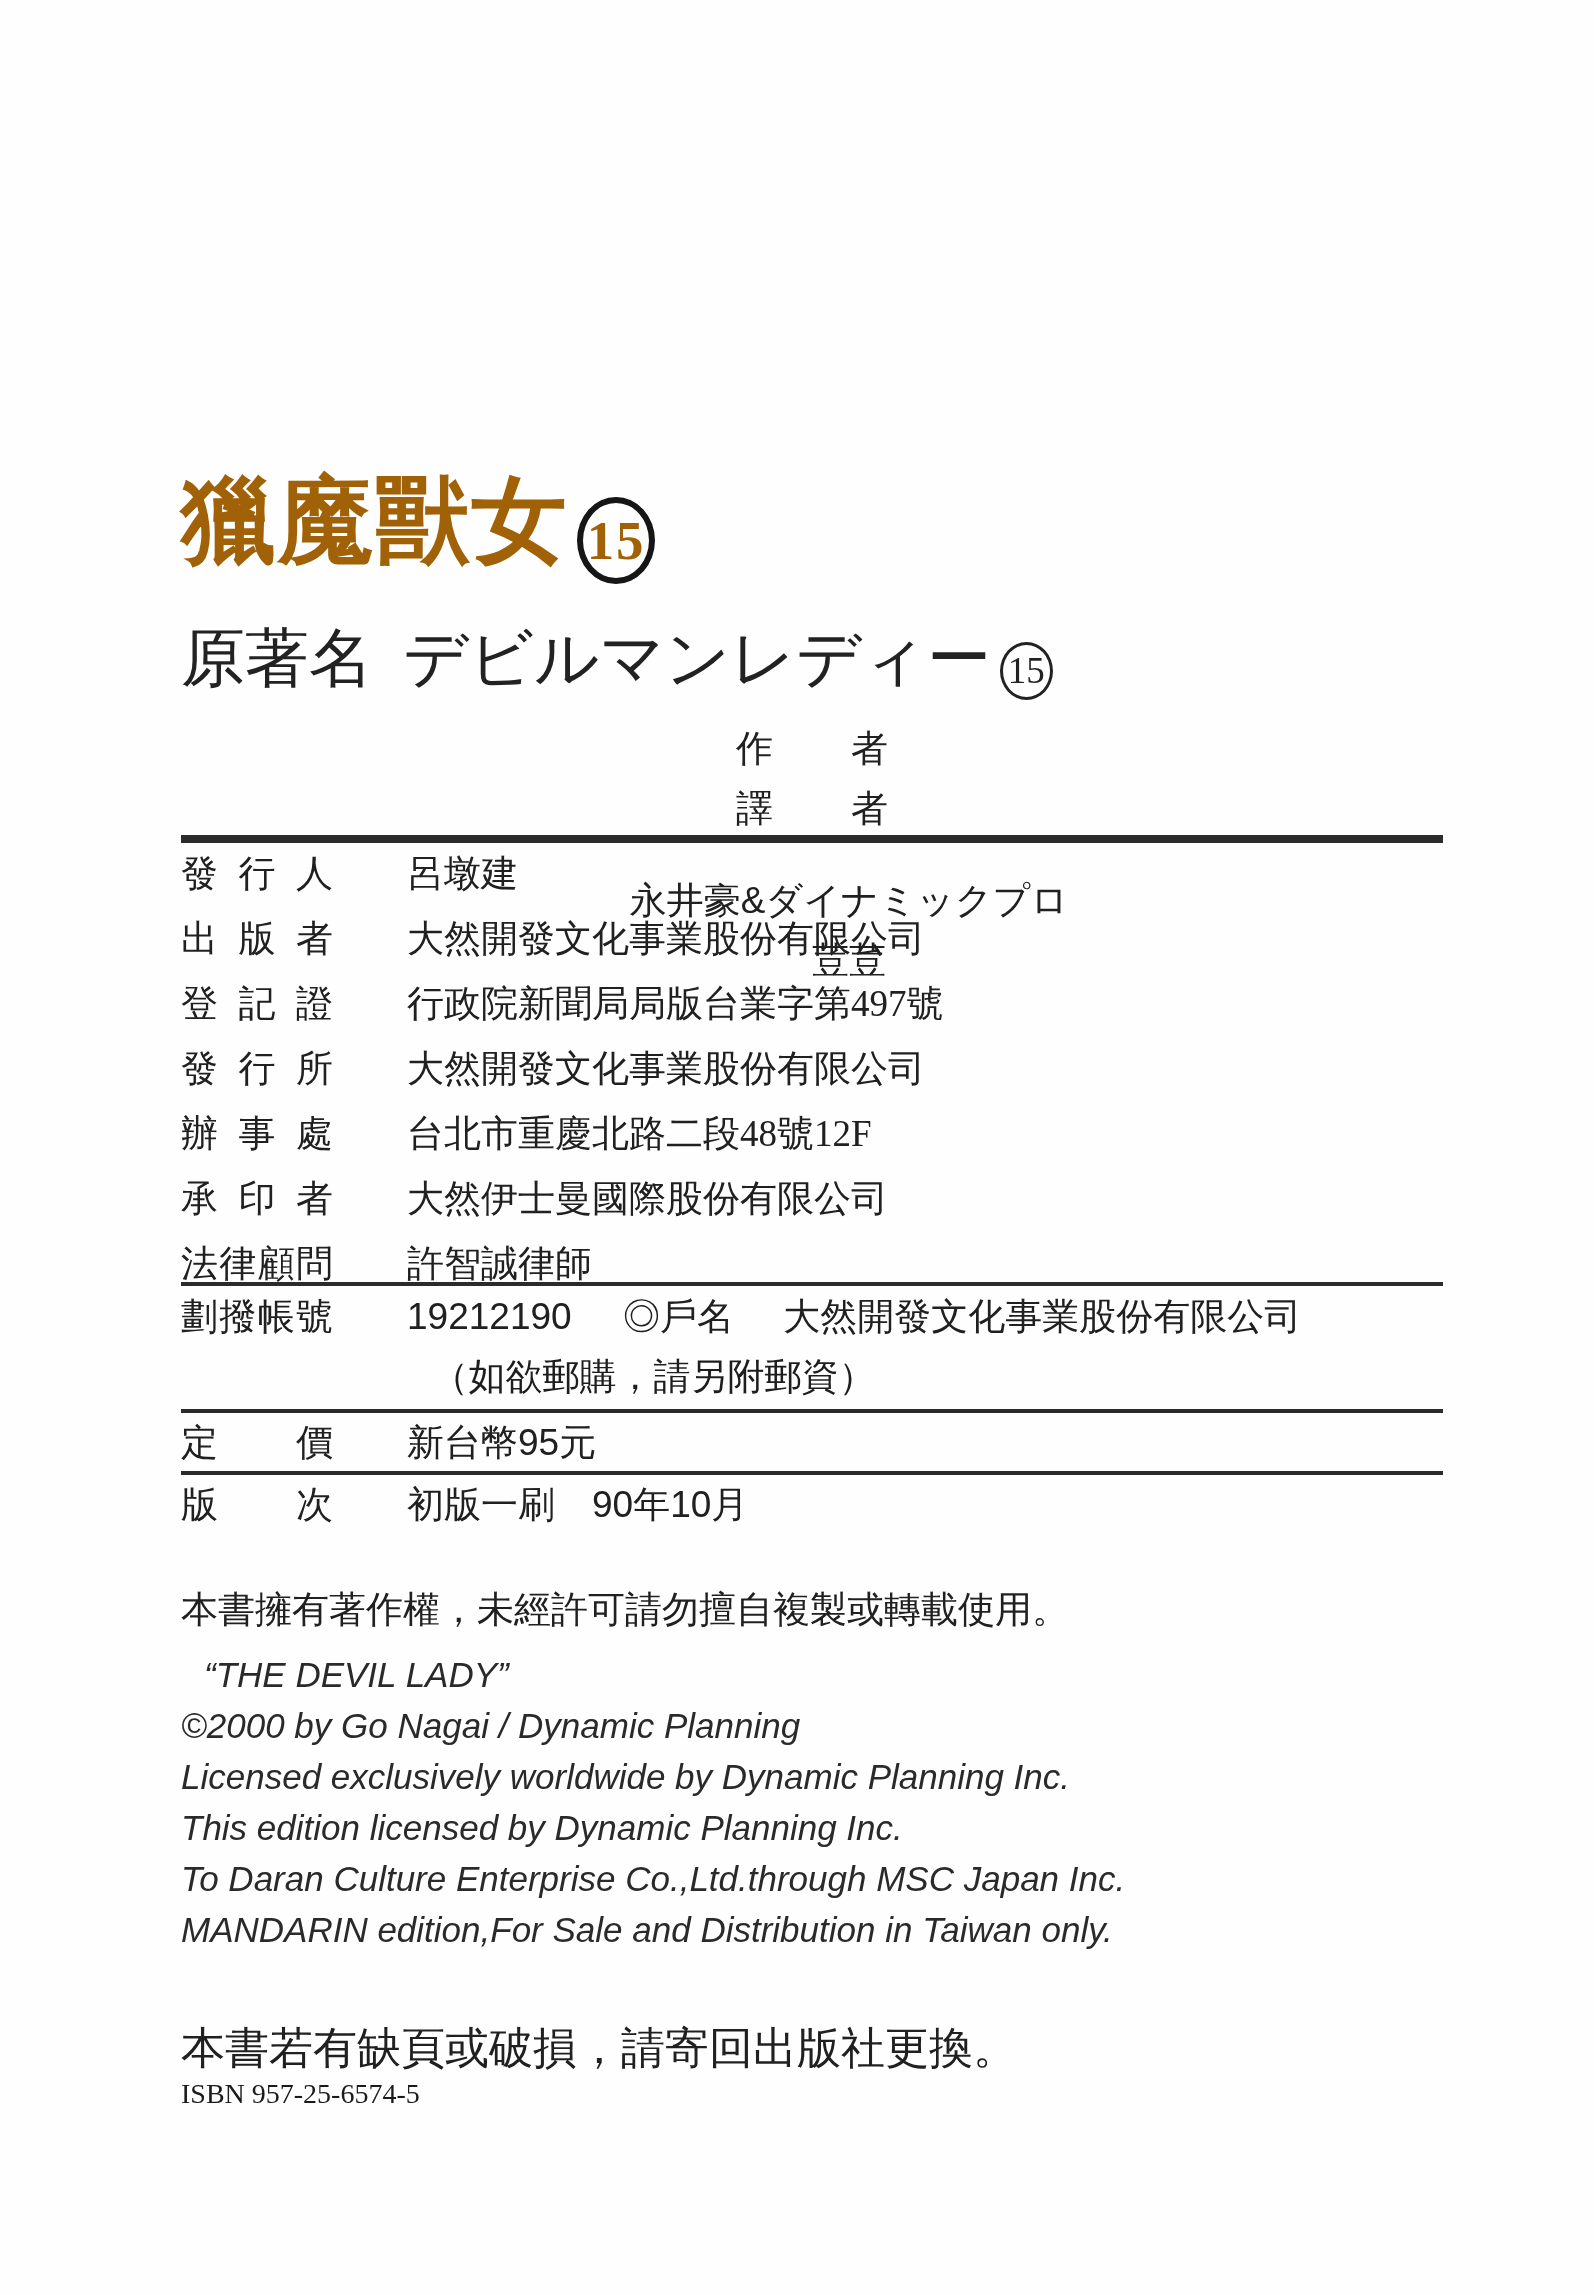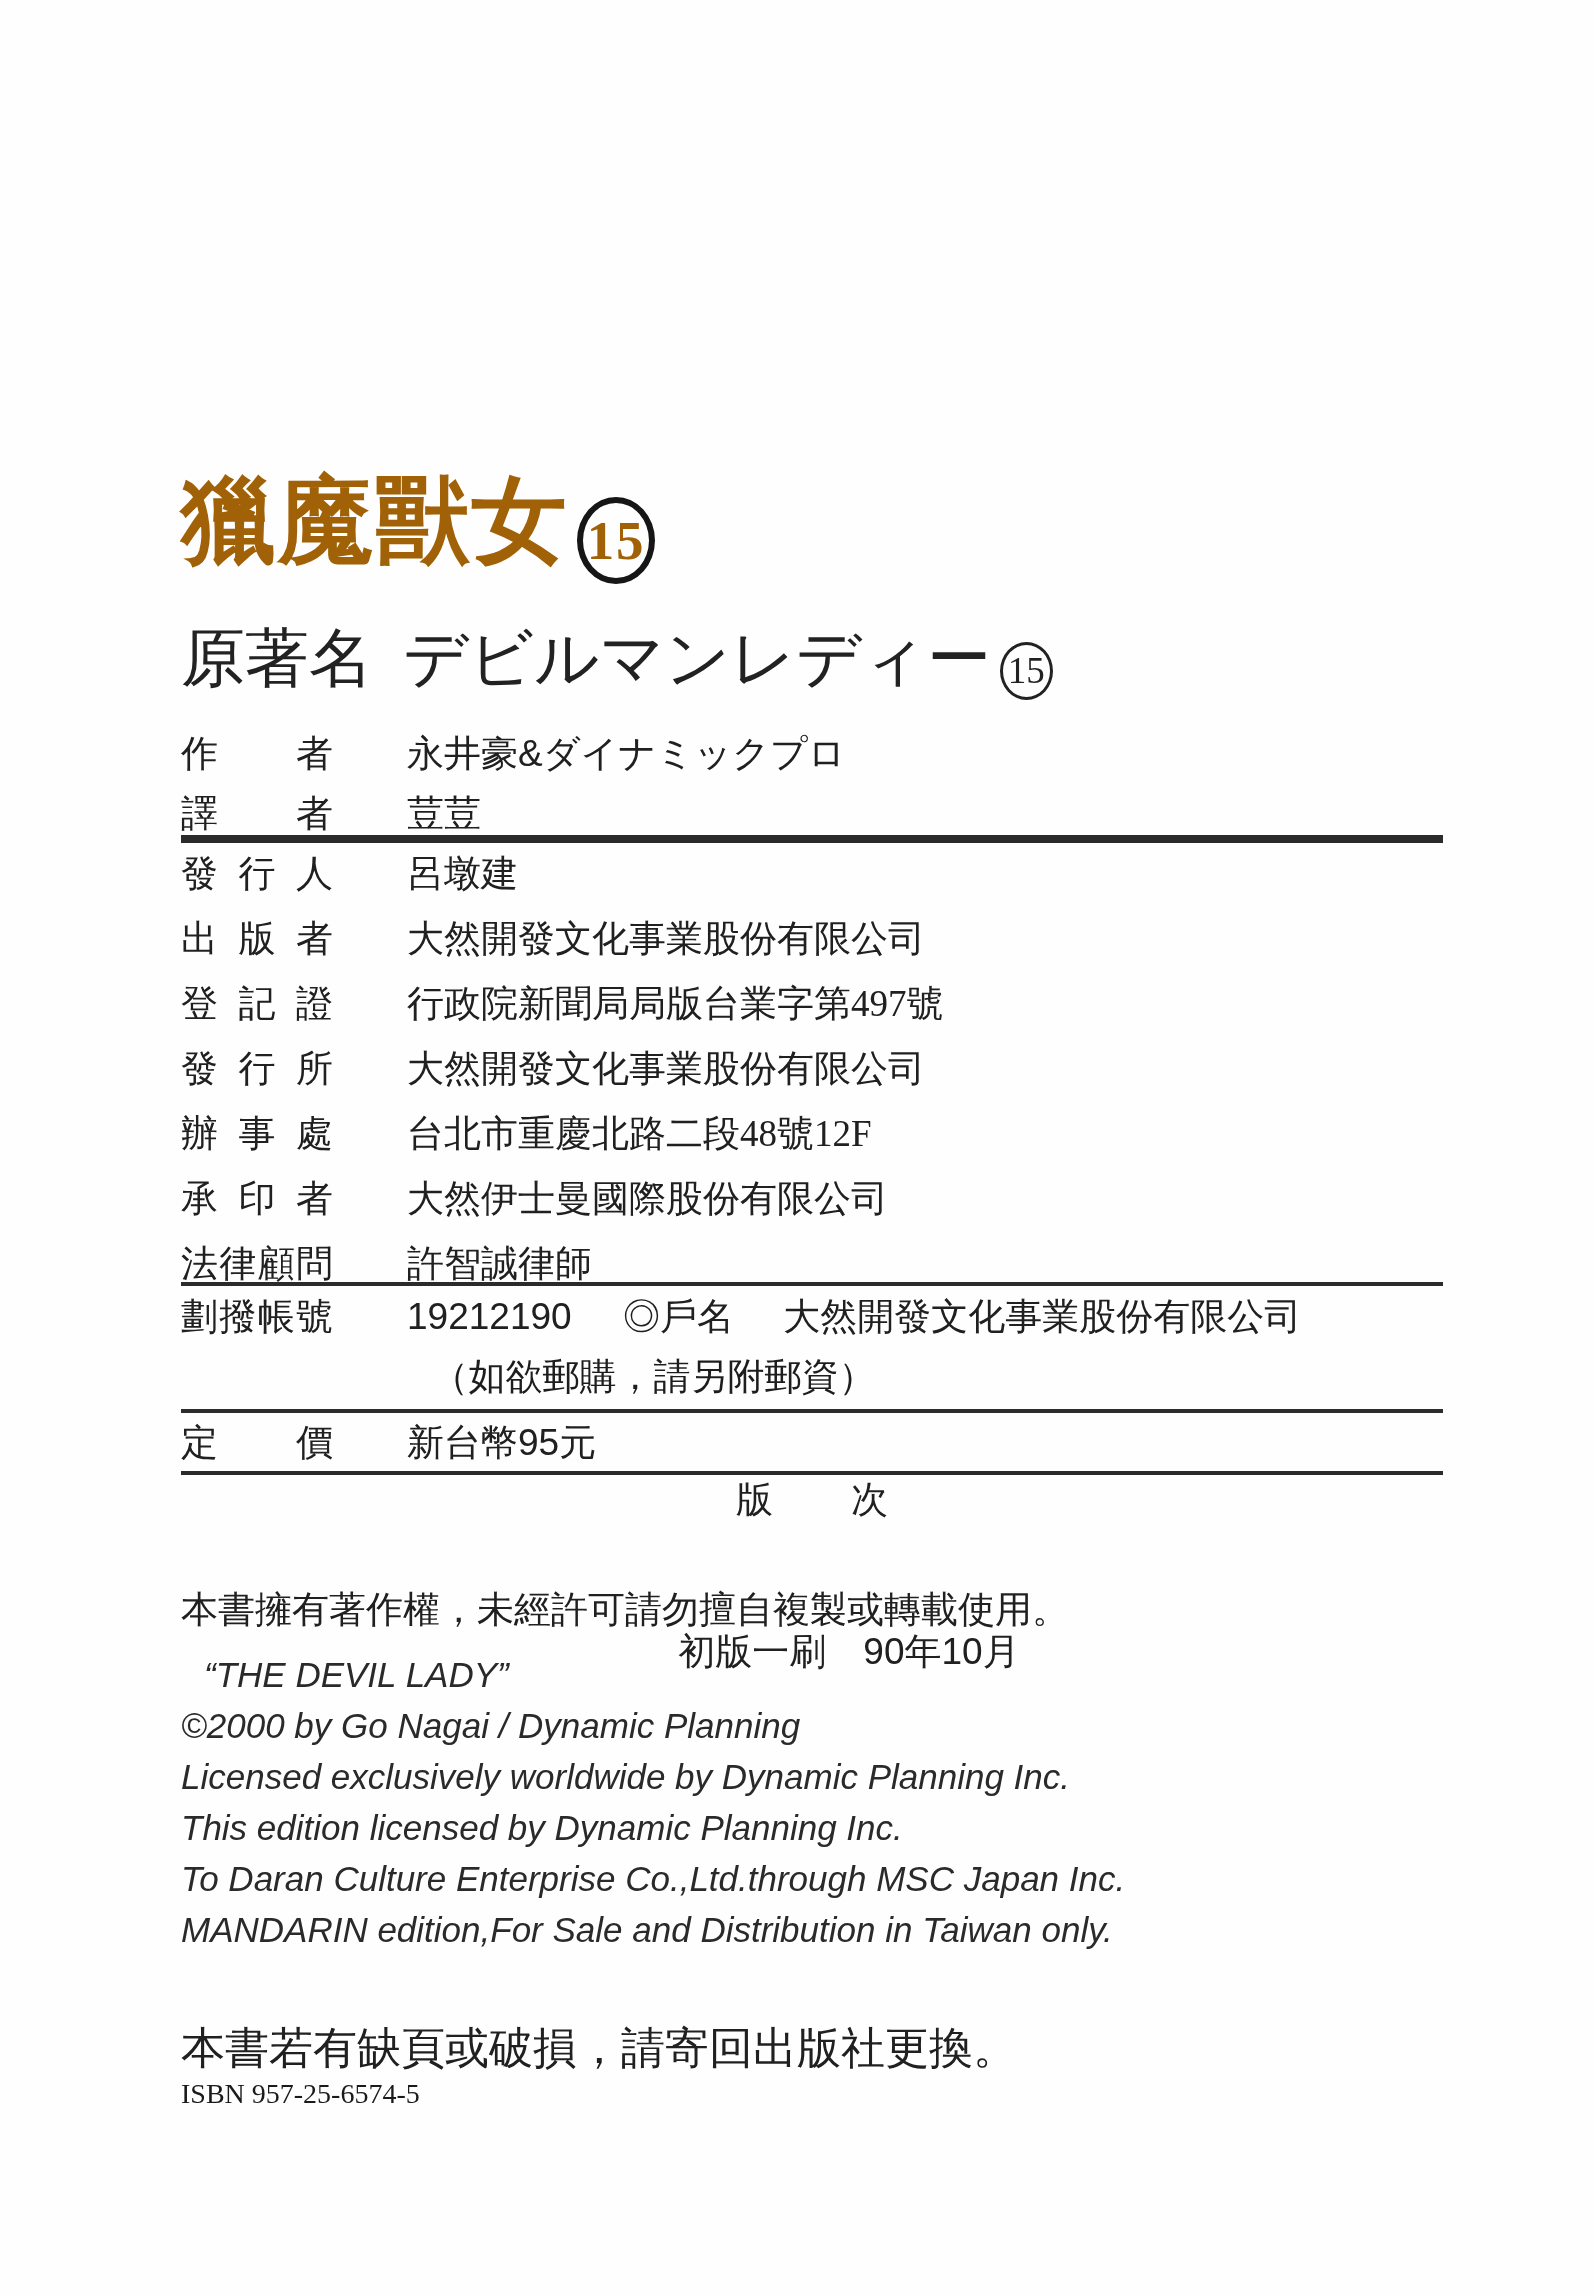--- a/index.html
+++ b/index.html
@@ -52,21 +52,21 @@
   
   .row { display:flex; align-items:center; font-size:37px; color:#202020; }
   .row-label {
     display:inline-block; width:152px; flex:0 0 152px;
     text-align:justify; text-align-last:justify; -moz-text-align-last:justify;
     white-space:nowrap;
   }
   .row-value { margin-left:74px; white-space:nowrap; }
 
   .credits  { top:724px; }
-  .credits .row { height:60px; }
+  .credits .row { height:60px;flex-direction:column; }
 
   .rule { position:absolute; left:181px; width:1262px; background:#2b2b2b; }
   .rule.thick { top:835px; height:8px; }
   .rule.t1 { top:1282px; height:4.4px; }
   .rule.t2 { top:1409px; height:4.4px; }
   .rule.t3 { top:1471px; height:4.4px; }
 
   .publication { top:841px;font-family:Liberation Serif, serif; }
   .publication .row { height:65px; }
 
@@ -77,21 +77,21 @@
   .postal .holder { display:inline-block; margin-left:39px; }
   .postal .note {
     height:60px; display:flex; align-items:center;
     margin-left:238px; padding-left:12.4px;
     font-size:37px; white-space:nowrap;text-align:center;
   }
 
   .price-block { top:1413px; }
   .price-block .row { height:60px; }
   .edition-block { top:1475px; }
-  .edition-block .row { height:60px;flex-direction:column; }
+  .edition-block .row { height:60px; }
 
   .copyright-cjk {
     top:1589px; height:42px; display:flex; align-items:center;
     font-size:37px; color:#202020; white-space:nowrap;
   }
 
   .english { top:1649px; font-size:35px; color:#2a2a2a; }
   .english .eline { height:51px; display:flex; align-items:center; white-space:nowrap;font-style:italic; }
   .english .eline.first { padding-left:23px; }
 

